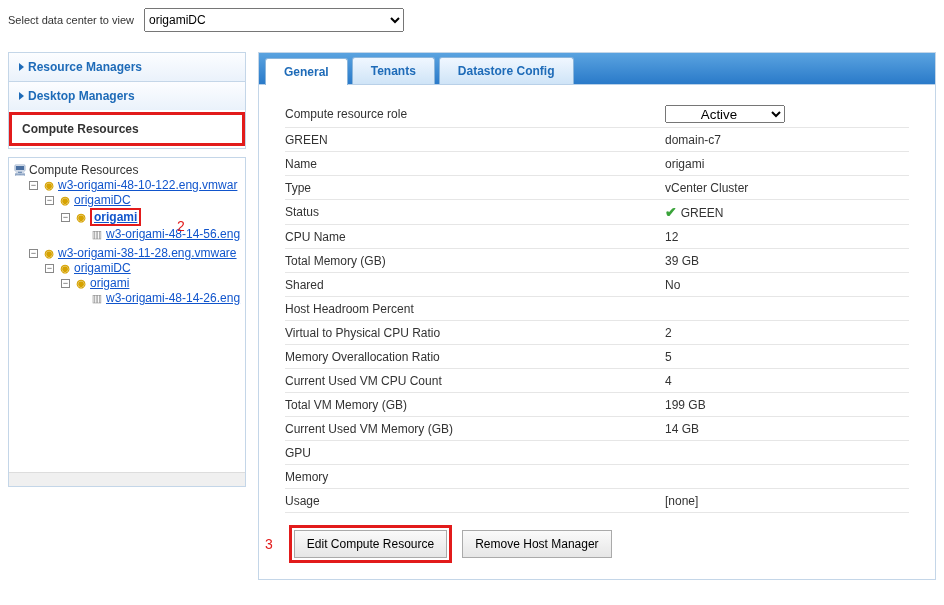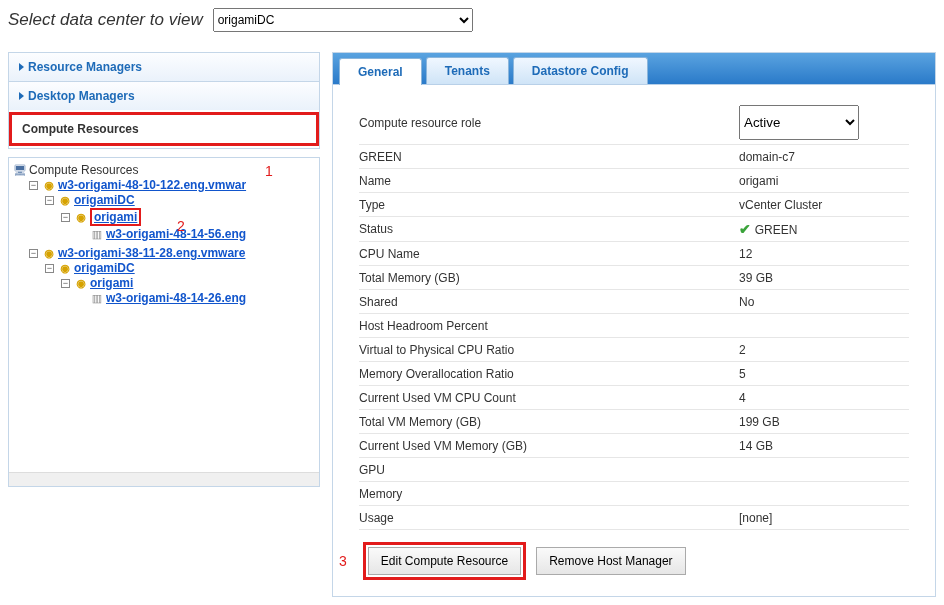--- a/index.html
+++ b/index.html
@@ -10,33 +10,33 @@
     font-size: 12px;
     color: #333;
     background: #fff;
   }
   .top-row {
     display: flex;
     align-items: center;
     gap: 10px;
     margin-bottom: 20px;
   }
-  .top-row label { font-size: 17px; font-style: italic; }
+  .top-row label { font-size: 11px; }
   .top-row select {
     width: 260px;
     height: 24px;
     font-size: 12px;
   }
   .layout {
     display: flex;
     gap: 12px;
     align-items: flex-start;
   }
   .left {
-    width: 312px;
+    width: 238px;
     flex-shrink: 0;
   }
   .nav-accordion {
     border: 1px solid #c4d6e8;
   }
   .nav-item {
     border-top: 1px solid #c4d6e8;
     background: linear-gradient(#fcfdff, #eaf2fb);
     padding: 7px 10px;
     cursor: pointer;
@@ -96,21 +96,21 @@
   .tree .ico {
     width: 14px; height: 14px;
     display: inline-flex;
     align-items: center; justify-content: center;
     font-size: 11px;
   }
   .ico-cluster { color: #4a6fa0; }
   .ico-res { color: #d6a200; font-weight: bold; }
   .ico-clusterg { color: #d6a200; font-weight: bold; }
   .ico-host { color: #888; }
-  .tree a { color: #1155cc; text-decoration: underline; cursor: pointer; font-weight: bold; }
+  .tree a { color: #1155cc; text-decoration: underline; cursor: pointer; }
   .tree .highlight {
     border: 2px solid #e21b1b;
     padding: 0 2px;
     text-decoration: underline;
     font-weight: bold;
   }
   .anno { color: #e21b1b; font-size: 14px; font-weight: normal; position: absolute; }
   .anno1 { left: 256px; top: 5px; }
   .anno2 { left: 168px; top: 60px; }
   .anno3 { color: #e21b1b; font-size: 14px; }
@@ -149,21 +149,21 @@
   .row-d {
     display: flex;
     align-items: center;
     padding: 4px 0;
     border-bottom: 1px solid #e6e6e6;
     min-height: 24px;
   }
   .row-d:last-of-type { border-bottom: none; }
   .row-d .lbl { width: 380px; }
   .row-d .val { flex: 1; }
-  .row-d select { width: 120px; height: 35px; }
+  .row-d select { width: 120px; height: 18px; text-align: center; }
   .check-green {
     display: inline-block;
     color: #3aa33a;
     font-weight: bold;
     font-size: 14px;
     margin-right: 4px;
   }
   .btn-row {
     margin-top: 12px;
     display: flex;

